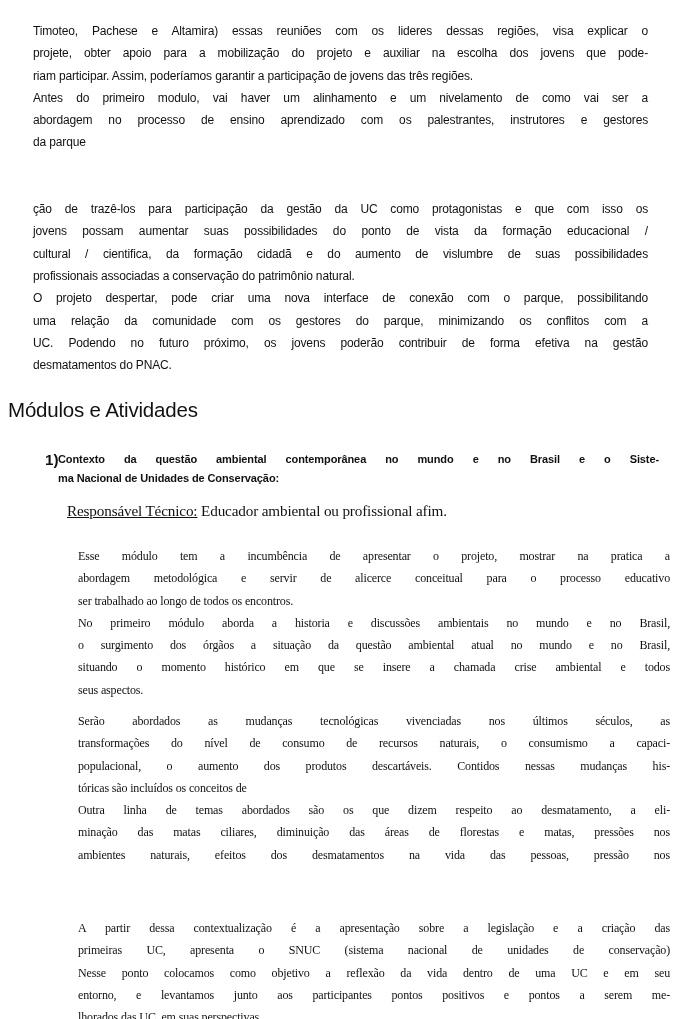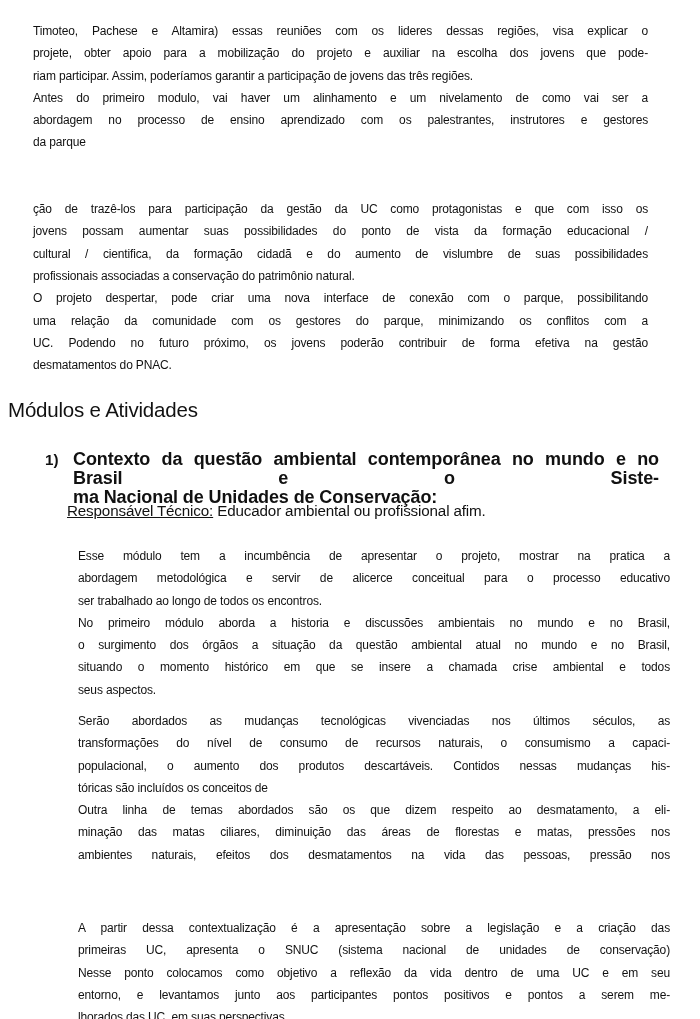--- a/index.html
+++ b/index.html
@@ -54,32 +54,33 @@
     }
     .item-number {
       position: absolute;
       left: 0;
       top: 0;
       font-size: 15.2px;
       font-weight: bold;
       line-height: 19px;
     }
     .item-title {
-      margin-left: 28px;
-      font-size: 18px;
+      margin-left: 13px;
+      font-size: 11px;
       font-weight: bold;
       line-height: 19px;
       letter-spacing: -0.1px;
     }
     .item-title .line { display: block; text-align: justify; text-align-last: justify; }
     .item-title .line.last { text-align-last: left; }
     .indent-block {
       position: absolute;
       left: 67px;
       width: 592px;
+      font-family: Liberation Serif, serif;
     }
     .resp {
       top: 500px;
       font-size: 15.2px;
       line-height: 22px;
       letter-spacing: -0.15px;
     }
     .resp .label { text-decoration: underline; }
     .block2 { top: 534px; }
     .block3 { top: 699px; }

